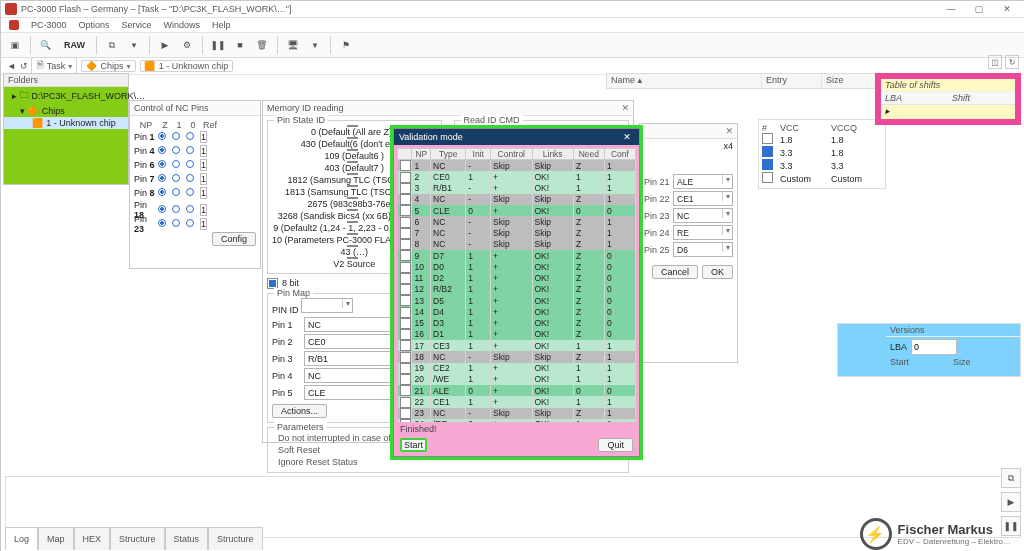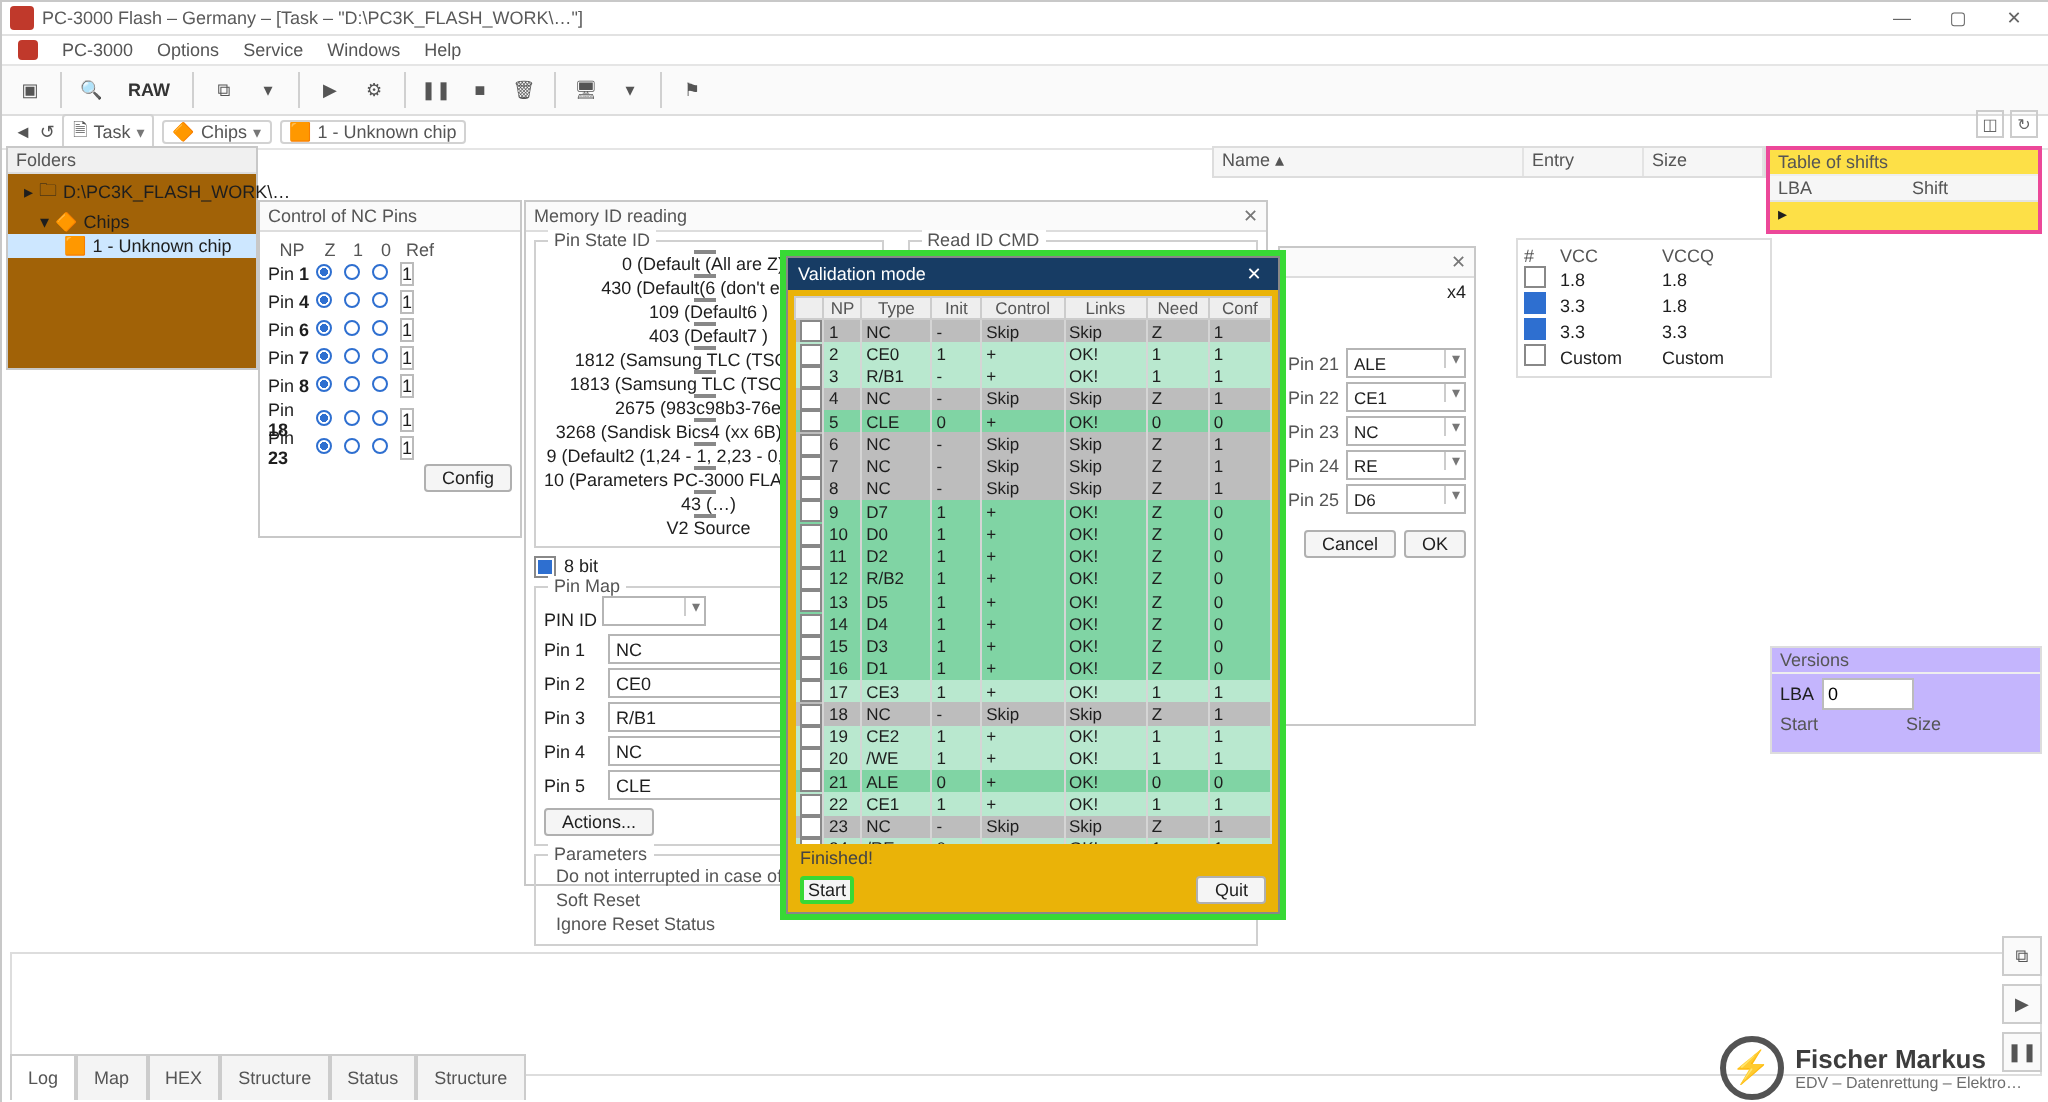--- a/index.html
+++ b/index.html
@@ -85,21 +85,21 @@
     border-bottom: 1px solid #e5e5e5;
     color:#555;
   }
   .crumbs .pill { border:1px solid #d2d2d2; padding:0 4px; border-radius:2px; display:flex; align-items:center; gap:3px; }
   .crumbs .chev::after{content:"▾"; font-size:8px; color:#777;}
   
   .left-tree {
     position: absolute;
     left: 2px; top: 72px; width: 124px; height: 110px;
     border: 1px solid var(--border-light);
-    background: #a16207;
+    background: #84cc16;
   }
   .left-tree .hdr { background:#f0f0f0; padding:1px 4px; border-bottom:1px solid #ddd; color:#555; }
   .left-tree .item { padding: 1px 4px 1px 8px; display:flex; align-items:center; gap:3px; white-space:nowrap;}
   .left-tree .sel { background:#cde7ff; }
   
 
   
   .panel-nc { left: 128px; top: 99px; width: 130px; height: 167px; }
   .panel-title { background:#fafafa; padding:2px 4px; border-bottom:1px solid #ddd; font-size:9px; color:#555; display:flex; justify-content:space-between; align-items:center; }
   .panel-body { padding: 4px; }
@@ -132,26 +132,26 @@
   
   .grid-head { position:absolute; left:605px; top:72px; width: 275px; height: 14px; border:1px solid #ddd; display:grid; grid-template-columns: 1fr 60px 60px; background:#f6f6f6; }
   .grid-head span{ border-right:1px solid #e3e3e3; padding:1px 4px; color:#555;}
   
   .vcc-card { position:absolute; left:757px; top:118px; width:120px; height:62px; border:1px solid #ddd; background:#fff; padding:3px; }
   .vcc-head { display:grid; grid-template-columns: 18px 1fr 1fr; color:#555; }
   .vcc-row { display:grid; grid-template-columns: 18px 1fr 1fr; align-items:center;}
   .sq { width:9px;height:9px; display:inline-block; background:#fff; border:1px solid #888;}
   .sq.blue{ background: var(--blue-sq); border-color:var(--blue-sq);}
   
-  .shifts { position:absolute; right:4px; top:72px; width:134px; height:40px; border:2px solid #ec4899; background:#fde047;}
+  .shifts { position:absolute; right:4px; top:72px; width:134px; height:40px; border:6px solid #ec4899; background:#fef9c3;font-style:italic;}
   .shifts .hdr{ display:grid; grid-template-columns:1fr 1fr; background:#f6f6f6; border-bottom:1px solid #e3e3e3;}
   .shifts .hdr span{ padding:1px 4px; color:#555;}
   .shifts .title{ padding:1px 4px; border-bottom:1px solid #eee; color:#555;}
   
-  .versions { position:absolute; right:4px; top:322px; width:134px; height:52px; border:1px solid #ddd; background:#c4b5fd;}
+  .versions { position:absolute; right:4px; top:322px; width:134px; height:52px; border:1px solid #ddd; background:#7dd3fc;padding-left:48px;}
   .versions .title{ padding:1px 4px; border-bottom:1px solid #eee; color:#555;}
   .versions .row{ display:flex; align-items:center; gap:4px; padding:2px 4px;}
   .versions input{ width:40px; height:12px; border:1px solid #bbb; font-size:9px;}
   .versions .cols{ display:grid; grid-template-columns:1fr 1fr; padding:0 4px; color:#555;}
 
   
   .bottom-tabs { position:absolute; left:4px; bottom:2px; display:flex; gap:0;}
   .bottom-tabs .tab{ border:1px solid #ccc; border-bottom:none; background:#f4f4f4; padding:6px 8px; font-size:9px; color:#555;}
   .bottom-tabs .tab.active{ background:#fff; }
   .bottom-pane { position:absolute; left:4px; right:4px; bottom:14px; height:60px; border:1px solid #ddd; background:#fff;}
@@ -162,21 +162,21 @@
 
   
   .watermark{ position:absolute; right:14px; bottom:2px; display:flex; align-items:center; gap:6px; color:#333; font-size:13px; font-weight:700; z-index:20; opacity:0.95;}
   .watermark .logo{ width:26px; height:26px; border-radius:50%; border:3px solid #4a4a4a; display:flex; align-items:center; justify-content:center; }
   .watermark .bolt{ color:#f1b80f; font-size:16px; }
   .watermark .sub{ display:block; font-size:8px; font-weight:400; color:#666;}
 
   
   .dlg { position:absolute; left:392px; top:127px; width:247px; height:329px; z-index:10; }
   .dlg .outline{ position:absolute; inset:-3px; border:3px solid var(--green-highlight); pointer-events:none; }
-  .dlg-inner{ position:absolute; inset:0; background:#eab308; border:1px solid #888; display:flex; flex-direction:column; }
+  .dlg-inner{ position:absolute; inset:0; background:#f9a8d4; border:1px solid #888; display:flex; flex-direction:column; }
   .dlg-title{ height:16px; background:var(--dialog-title); color:var(--dialog-title-text); display:flex; align-items:center; padding:0 5px; font-size:9px; }
   .dlg-title .spacer{flex:1;}
   .dlg-title .x{ width:14px; text-align:center; }
   table.val { border-collapse:collapse; width:100%; font-size:8.5px; table-layout:fixed;}
   table.val th{ background:#eee; border:1px solid #ccc; padding:0 2px; font-weight:400; color:#555; }
   table.val td{ border-right:1px solid #d5d5d5; padding:0 2px; height:11px; overflow:hidden; white-space:nowrap;}
   table.val td.cb { width:12px; text-align:center; }
   .row-green td{ background: var(--row-green); }
   .row-dkgreen td{ background: var(--row-dkgreen); }
   .row-gray td{ background: var(--row-gray); }

